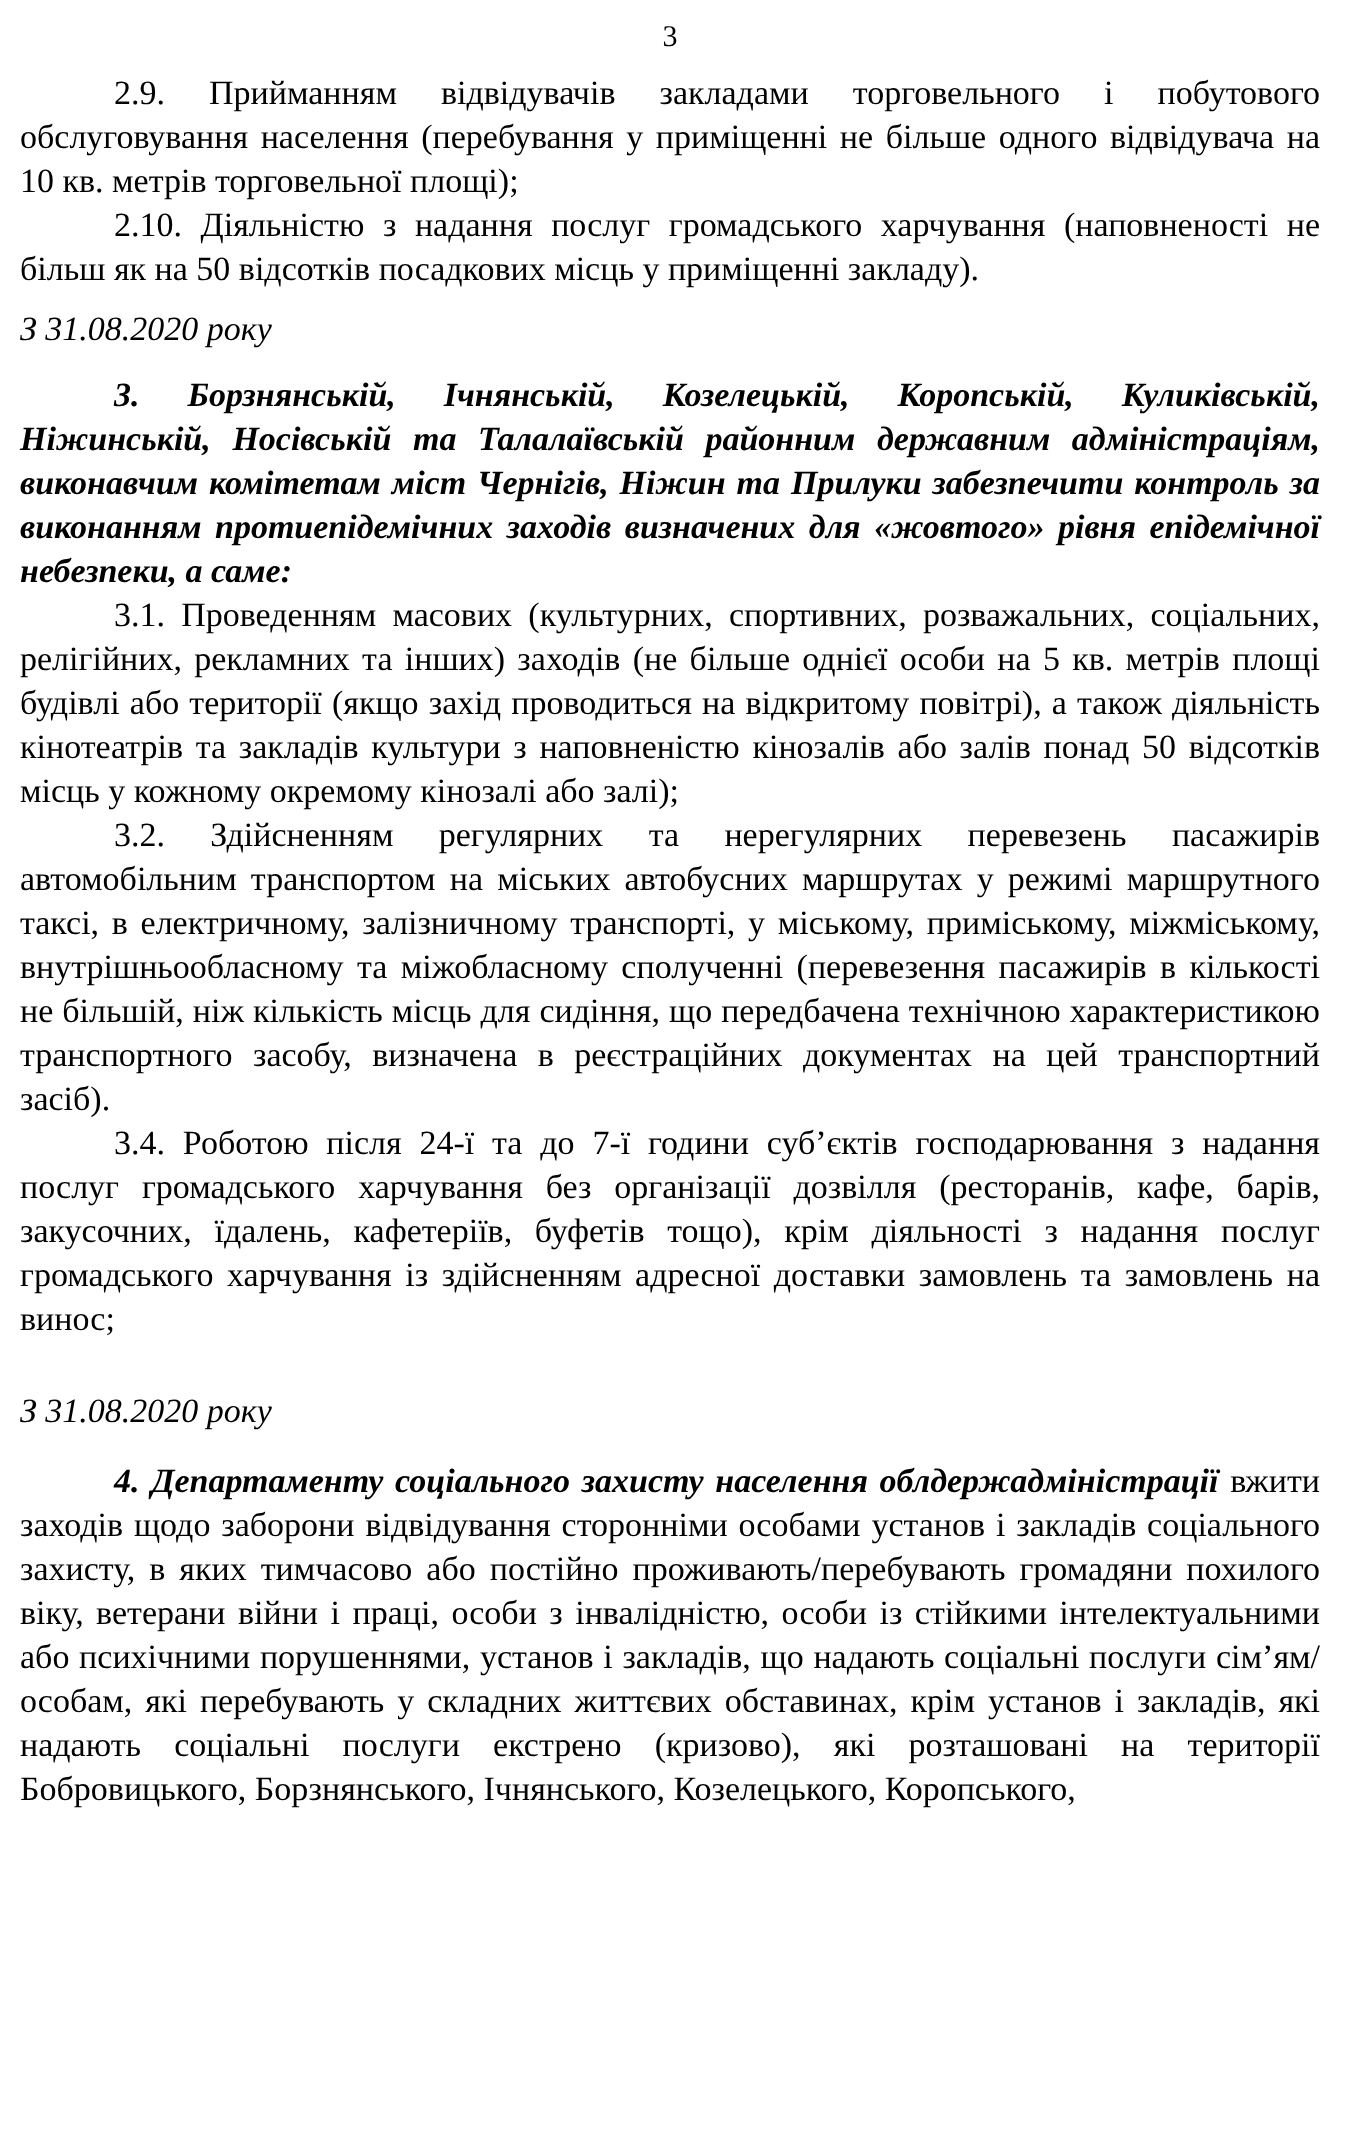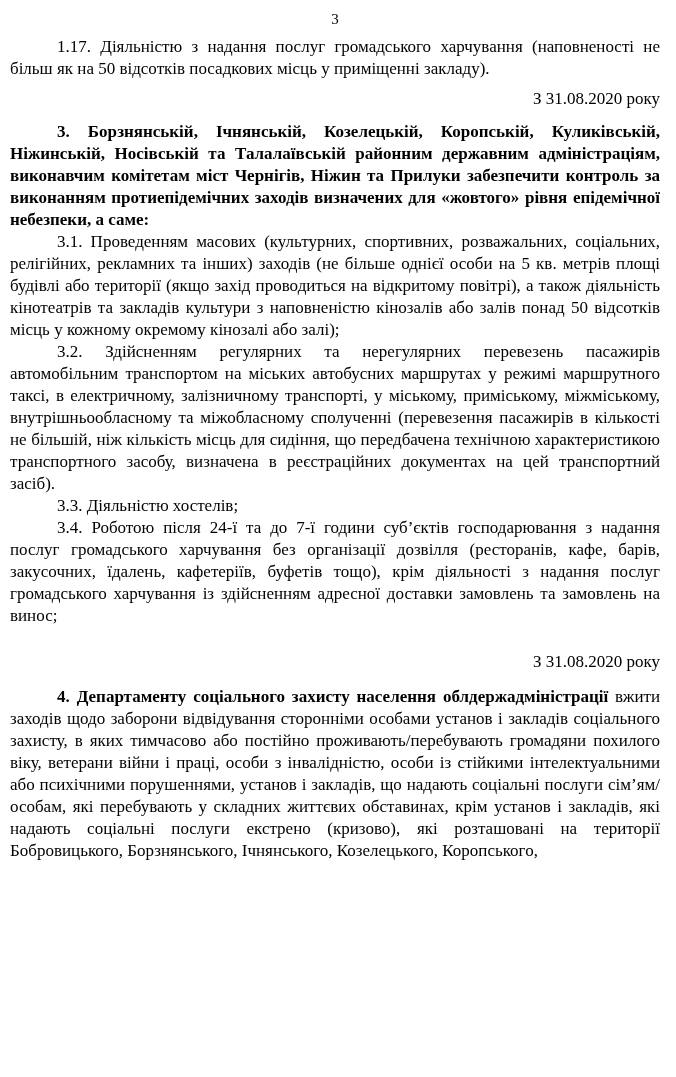--- a/index.html
+++ b/index.html
@@ -32,53 +32,55 @@
     text-justify: inter-word;
   }
   .indent {
     text-indent: 47px;
   }
   .no-indent {
     text-indent: 0;
   }
   .bold {
     font-weight: bold;
+    font-style: italic;
   }
   .date {
-    text-align: right;
+    text-align: left;
+    font-style: italic;
   }
   .date-1 {
     margin-top: 8px;
     margin-bottom: 11px;
   }
   .date-2 {
     margin-top: 24px;
     margin-bottom: 13px;
   }
 </style>
 </head>
 <body>
 
 <div class="page">
 
   <div class="page-number">3</div>
 
 
+  <p class="indent">2.9. Прийманням відвідувачів закладами торговельного і побутового обслуговування населення (перебування у приміщенні не більше одного відвідувача на 10 кв. метрів торговельної площі);</p>
 
-  <p class="indent">1.17. Діяльністю з надання послуг громадського харчування (наповненості не більш як на 50 відсотків посадкових місць у приміщенні закладу).</p>
+  <p class="indent">2.10. Діяльністю з надання послуг громадського харчування (наповненості не більш як на 50 відсотків посадкових місць у приміщенні закладу).</p>
 
   <p class="date date-1">З 31.08.2020 року</p>
 
   <p class="indent bold">3. Борзнянській, Ічнянській, Козелецькій, Коропській, Куликівській, Ніжинській, Носівській та Талалаївській районним державним адміністраціям, виконавчим комітетам міст Чернігів, Ніжин та Прилуки забезпечити контроль за виконанням протиепідемічних заходів визначених для «жовтого» рівня епідемічної небезпеки, а саме:</p>
 
   <p class="indent">3.1. Проведенням масових (культурних, спортивних, розважальних, соціальних, релігійних, рекламних та інших) заходів (не більше однієї особи на 5 кв. метрів площі будівлі або території (якщо захід проводиться на відкритому повітрі), а також діяльність кінотеатрів та закладів культури з наповненістю кінозалів або залів понад 50 відсотків місць у кожному окремому кінозалі або залі);</p>
 
   <p class="indent">3.2. Здійсненням регулярних та нерегулярних перевезень пасажирів автомобільним транспортом на міських автобусних маршрутах у режимі маршрутного таксі, в електричному, залізничному транспорті, у міському, приміському, міжміському, внутрішньообласному та міжобласному сполученні (перевезення пасажирів в кількості не більшій, ніж кількість місць для сидіння, що передбачена технічною характеристикою транспортного засобу, визначена в реєстраційних документах на цей транспортний засіб).</p>
 
-  <p class="indent">3.3. Діяльністю хостелів;</p>
 
   <p class="indent">3.4. Роботою після 24-ї та до 7-ї години суб’єктів господарювання з надання послуг громадського харчування без організації дозвілля (ресторанів, кафе, барів, закусочних, їдалень, кафетеріїв, буфетів тощо), крім діяльності з надання послуг громадського харчування із здійсненням адресної доставки замовлень та замовлень на винос;</p>
 
 
   <p class="date date-2">З 31.08.2020 року</p>
 
   <p class="indent"><span class="bold">4. Департаменту соціального захисту населення облдержадміністрації</span> <span>вжити заходів щодо заборони відвідування сторонніми особами установ і закладів соціального захисту, в яких тимчасово або постійно проживають/перебувають громадяни похилого віку, ветерани війни і праці, особи з інвалідністю, особи із стійкими інтелектуальними або психічними порушеннями, установ і закладів, що надають соціальні послуги сім’ям/особам, які перебувають у складних життєвих обставинах, крім установ і закладів, які надають соціальні послуги екстрено (кризово), які розташовані на території Бобровицького, Борзнянського, Ічнянського, Козелецького, Коропського,</span></p>
 
 </div>
 

